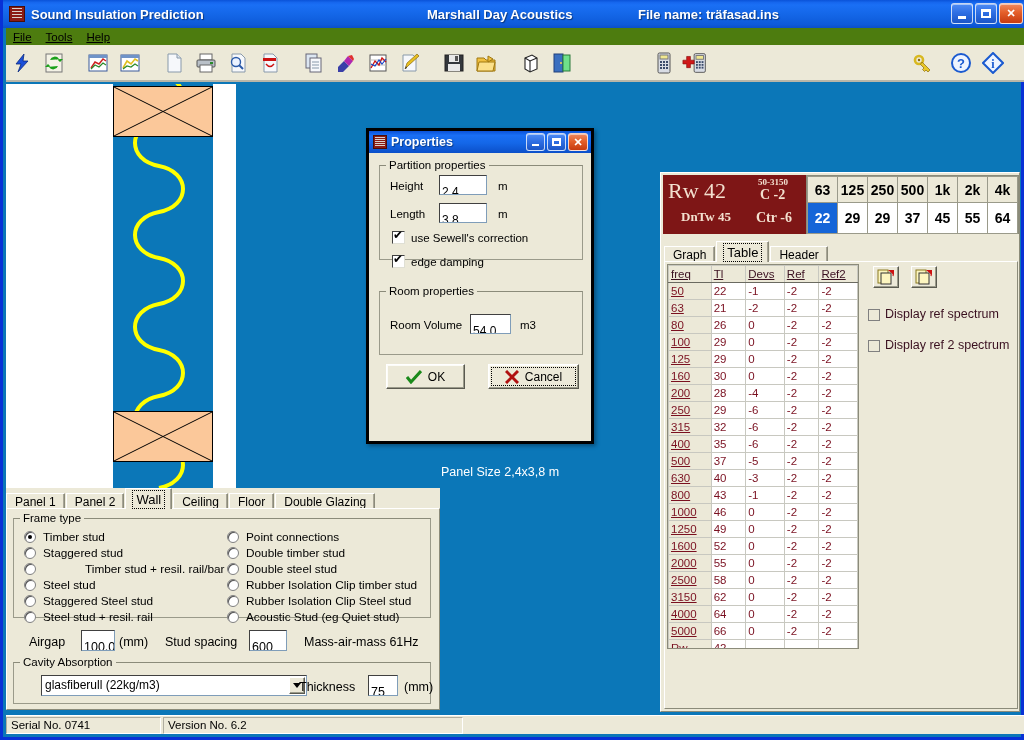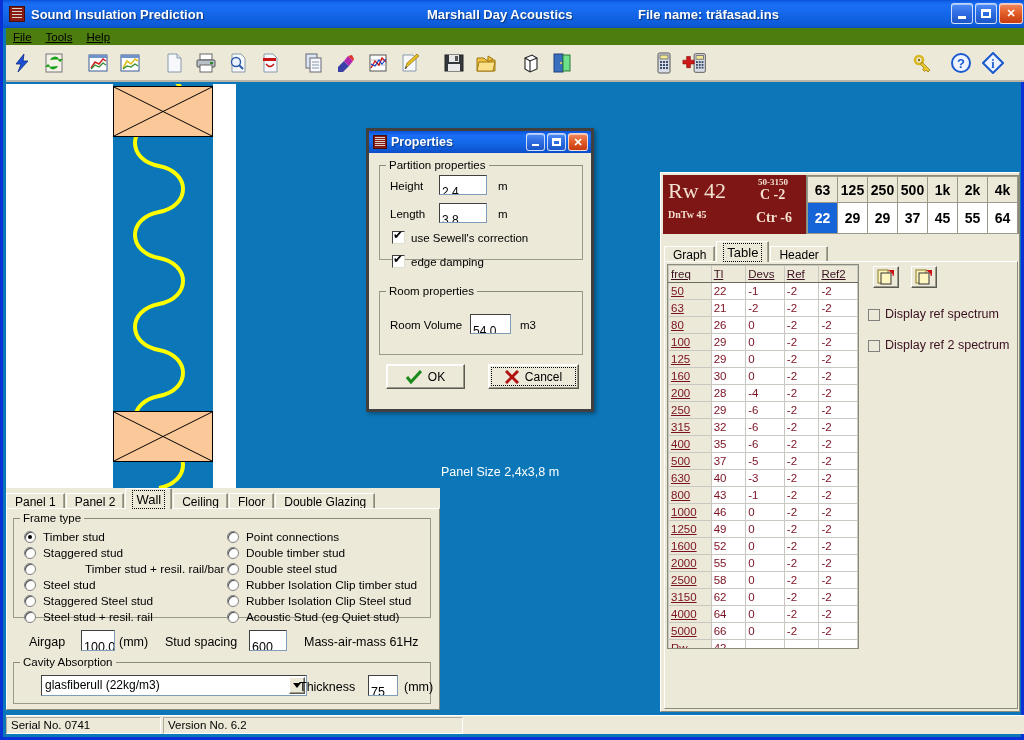--- a/index.html
+++ b/index.html
@@ -113,23 +113,23 @@
   #drawarea .stud svg { position: absolute; left:0; top:0; }
   #insul-svg { position: absolute; left: 107px; top: 0px; }
 
   #panelsize {
     position: absolute; left: 438px; top: 465px;
     color: #fff; font-size: 12.5px;
   }
 
   
   #propdlg {
-    position: absolute; left: 363px; top: 128px; width: 228px; height: 284px;
-    background: #ece9d8;
-    border: 3px solid #404040;
+    position: absolute; left: 363px; top: 128px; width: 228px; height: 316px;
+    background: #ece9d8;
+    border: 3px solid #000000;
     box-shadow: 2px 2px 4px rgba(0,0,0,0.35);
   }
   #propdlg .dlg-title {
     height: 22px; display: flex; align-items: center;
     background: linear-gradient(to bottom, #0a52d8 0%, #1a6ff5 20%, #1467e8 55%, #0b4fc9 100%);
     color: #fff;
   }
   #propdlg .dlg-icon {
     width: 14px; height: 14px; margin: 0 4px 0 4px; flex: none;
     background: #8a1b14; border: 1px solid #4a0e08; position: relative;
@@ -238,21 +238,21 @@
   #rightpanel {
     position: absolute; left: 657px; top: 172px; width: 360px; height: 540px;
     background: #ece9d8;
     border: 1px solid #fff; border-right-color:#8b8b7a; border-bottom-color:#8b8b7a;
   }
   #rwbox {
     position: absolute; left: 2px; top: 2px; width: 160px; height: 59px;
     background: #7e1616; color: #f3e0cf;
   }
   #rwbox .rw-main { position:absolute; left:5px; top:3px; font-family:"Liberation Serif", serif; font-size: 22px; }
-  #rwbox .rw-sub  { position:absolute; left:5px; top:34px; font-family:"Liberation Serif", serif; font-size: 10px; font-weight:bold;text-align:right; }
+  #rwbox .rw-sub  { position:absolute; left:18px; top:34px; font-family:"Liberation Serif", serif; font-size: 13px; font-weight:bold;text-align:right; }
   #rwbox .rw-range{ position:absolute; left:95px; top:2px; font-family:"Liberation Serif", serif; font-size: 9px; font-weight:bold; }
   #rwbox .rw-c    { position:absolute; left:97px; top:12px; font-family:"Liberation Serif", serif; font-size: 14px; font-weight:bold; }
   #rwbox .rw-ctr  { position:absolute; left:93px; top:35px; font-family:"Liberation Serif", serif; font-size: 14px; font-weight:bold; }
 
   #spectbl {
     position: absolute; left: 145px; top: 2px; width: 213px; height: 59px;
     background: #fff; border: 1px solid #8b8b7a;
   }
   #spectbl table { border-collapse: collapse; width: 100%; height: 100%; }
   #spectbl td {

